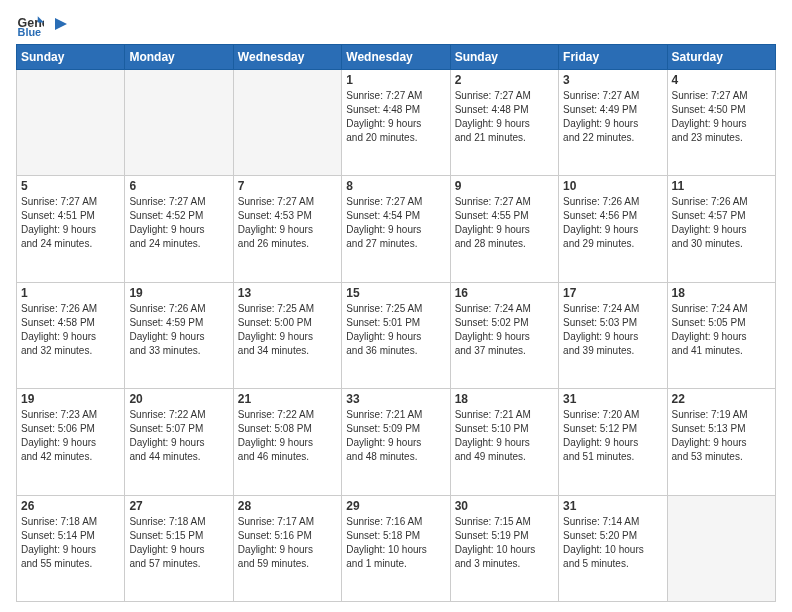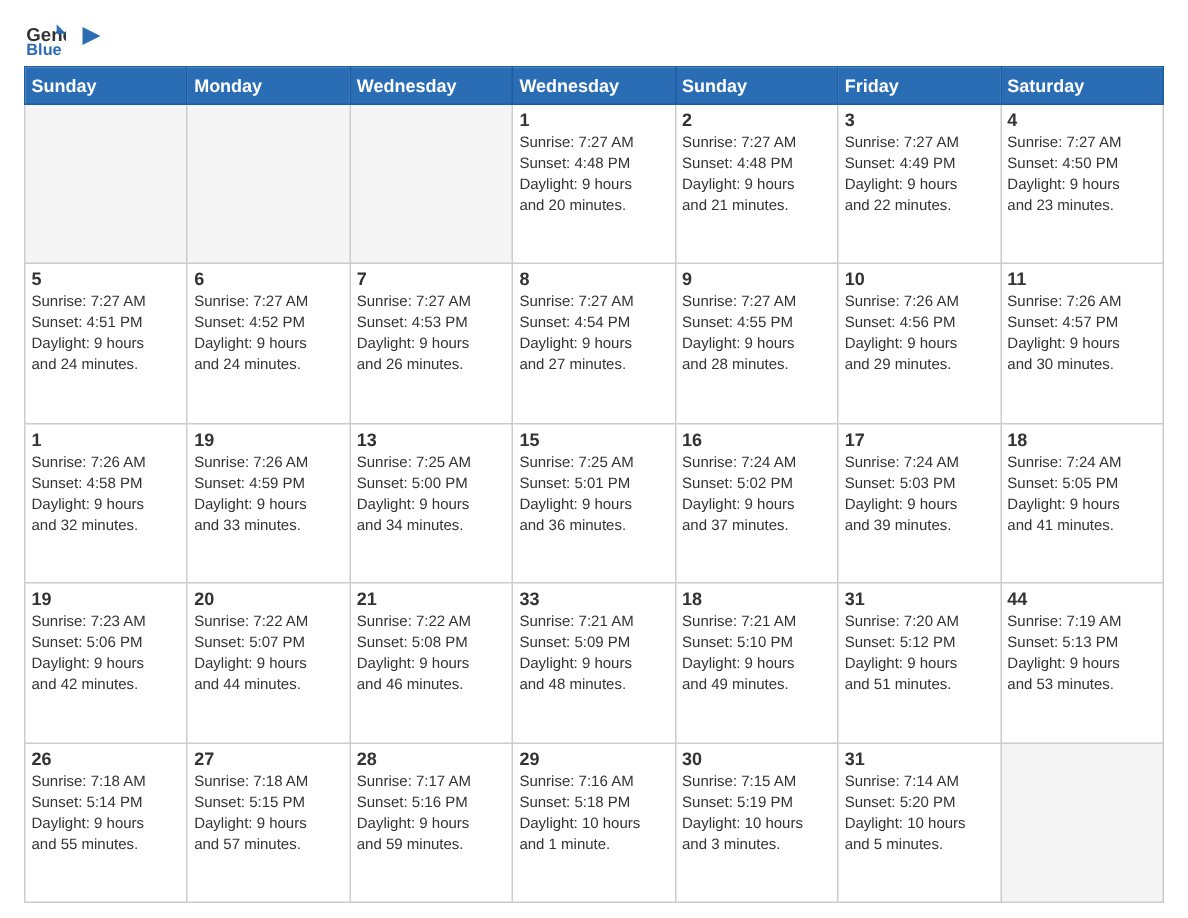--- a/index.html
+++ b/index.html
@@ -237,21 +237,21 @@
           </td>
           <td>
             <span class="day-number">18</span>
             <div class="day-info">Sunrise: 7:21 AM<br>Sunset: 5:10 PM<br>Daylight: 9 hours<br>and 49 minutes.</div>
           </td>
           <td>
             <span class="day-number">31</span>
             <div class="day-info">Sunrise: 7:20 AM<br>Sunset: 5:12 PM<br>Daylight: 9 hours<br>and 51 minutes.</div>
           </td>
           <td>
-            <span class="day-number">44</span>
+            <span class="day-number">22</span>
             <div class="day-info">Sunrise: 7:19 AM<br>Sunset: 5:13 PM<br>Daylight: 9 hours<br>and 53 minutes.</div>
           </td>
         </tr>
         <tr>
           <td>
             <span class="day-number">26</span>
             <div class="day-info">Sunrise: 7:18 AM<br>Sunset: 5:14 PM<br>Daylight: 9 hours<br>and 55 minutes.</div>
           </td>
           <td>
             <span class="day-number">27</span>

